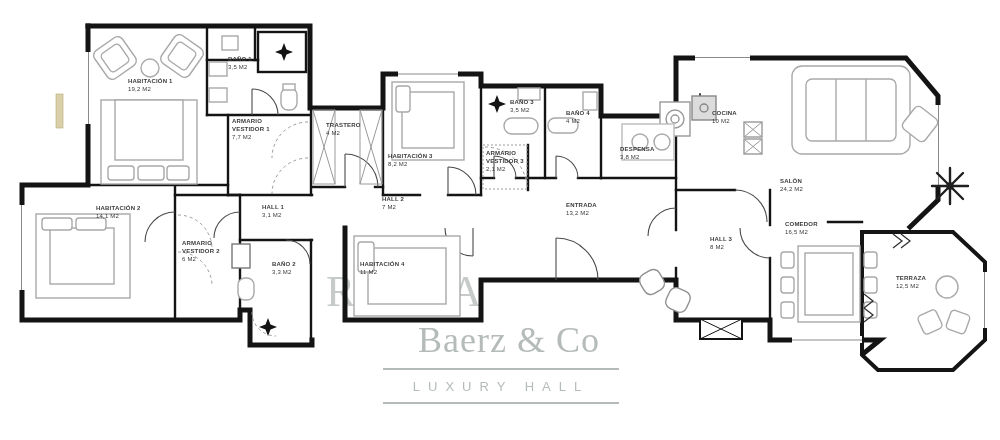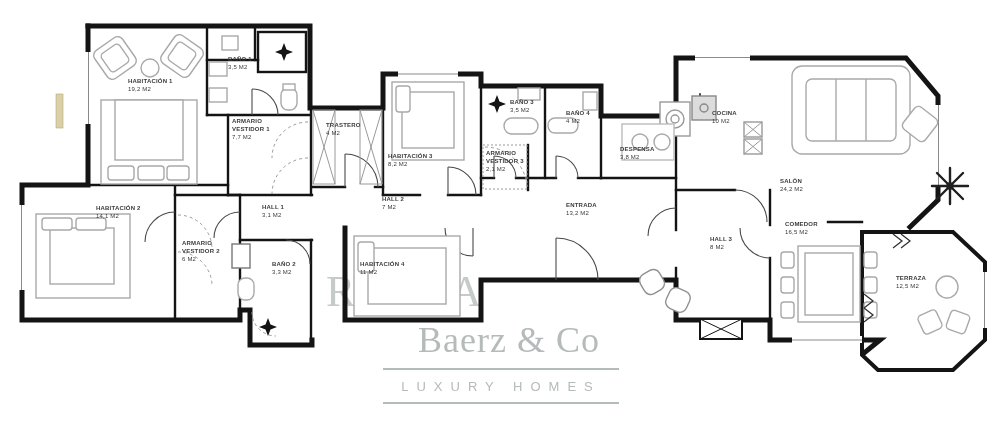--- a/index.html
+++ b/index.html
@@ -331,17 +331,17 @@
       <span class="ar">16,5 M2</span>
     </div>
   <div class="room-label" style="left:896px;top:275px;">
       <span class="nm">TERRAZA</span>
       <span class="ar">12,5 m2</span>
     </div>
 
   <div id="brand">
     <div class="logo">Baerz &amp; Co</div>
     <div class="rule"></div>
-    <div class="tagline">LUXURY HOMES</div>
+    <div class="tagline">LUXURY HALL</div>
     <div class="rule"></div>
   </div>
 
 </div>
 
 </body></html>

